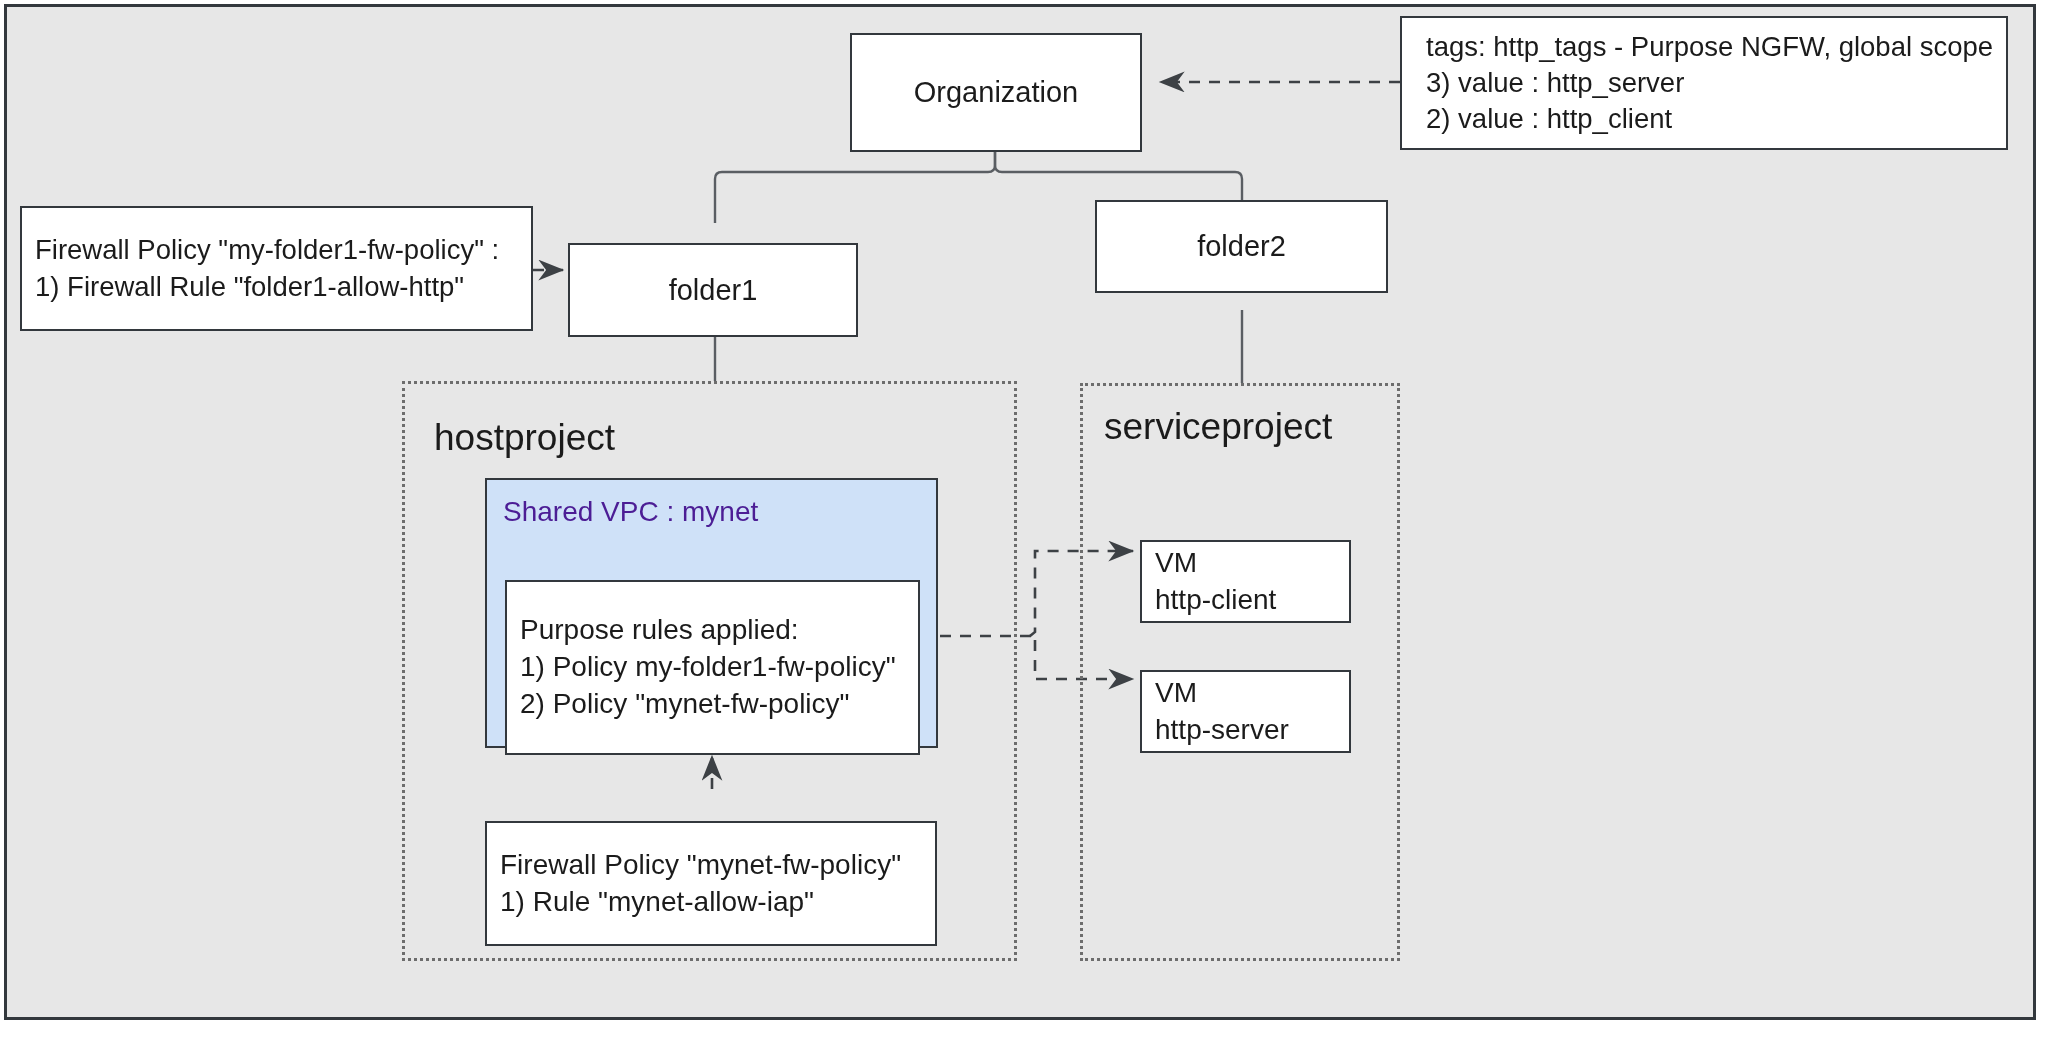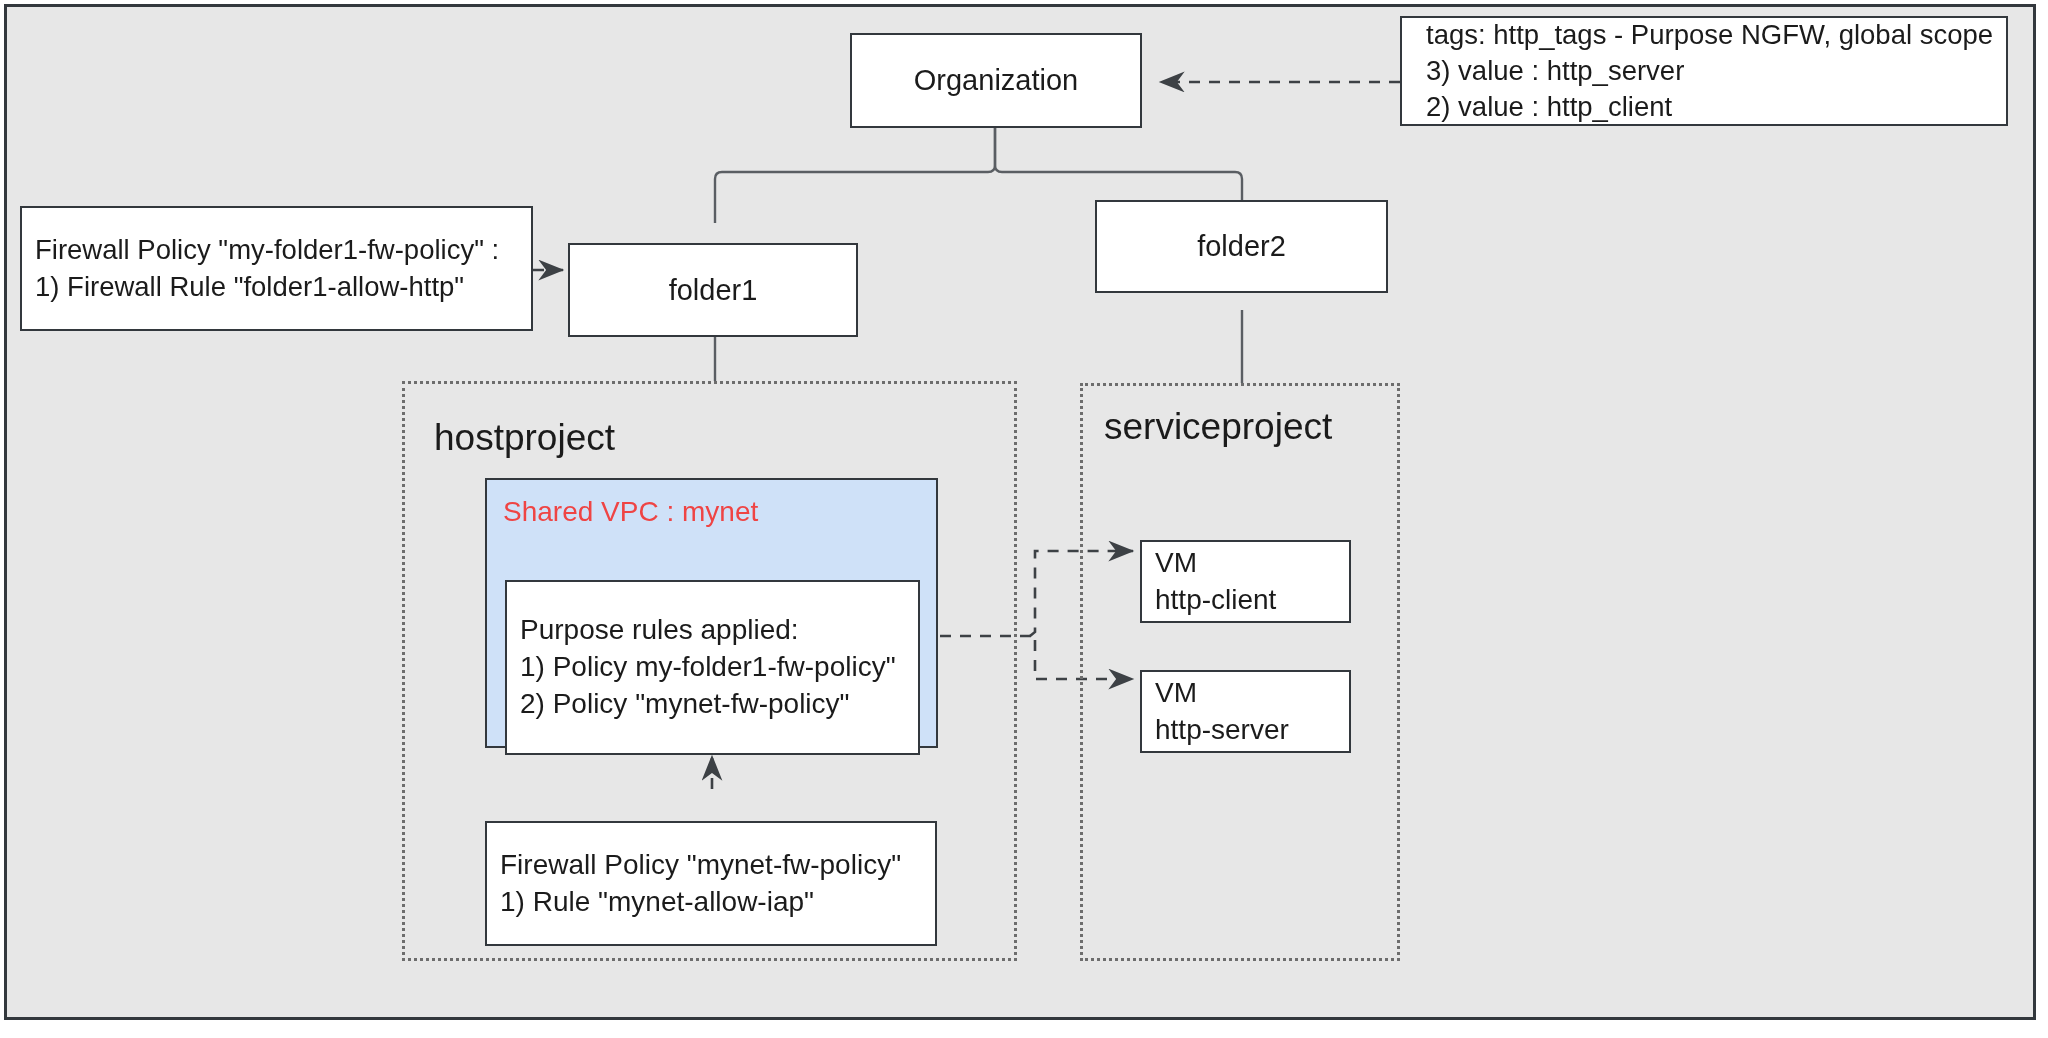--- a/index.html
+++ b/index.html
@@ -65,21 +65,21 @@
   }
   .vpc-box {
     position: absolute;
     box-sizing: border-box;
     background: #cfe1f8;
     border: 2.5px solid #33383d;
   }
   .vpc-title {
     position: absolute;
     font-size: 28px;
-    color: #ef4444;
+    color: #4c1d95;
     white-space: nowrap;
   }
   .line-text { display: block; white-space: nowrap; }
   svg.edges {
     position: absolute;
     left: 0;
     top: 0;
     width: 2048px;
     height: 1038px;
     pointer-events: none;
@@ -126,25 +126,25 @@
       <path d="M712,789 L712,756" fill="none" stroke="#3d4145" stroke-width="2.6" stroke-dasharray="11,9" marker-end="url(#arrowOpen)"></path>
     </g>
 
     <g>
       <path d="M920,636 L1035,636" fill="none" stroke="#3d4145" stroke-width="2.6" stroke-dasharray="11,9"></path>
       <path d="M1030,636 L1035,632 L1035,551 L1133,551" fill="none" stroke="#3d4145" stroke-width="2.6" stroke-dasharray="11,9" marker-end="url(#arrowOpen)"></path>
       <path d="M1035,640 L1035,679 L1133,679" fill="none" stroke="#3d4145" stroke-width="2.6" stroke-dasharray="11,9" marker-end="url(#arrowOpen)"></path>
     </g>
   </svg>
 
-  <div class="node center fs-lg" style="left:850px; top:33px; width:292px; height:95px;">
+  <div class="node center fs-lg" style="left:850px; top:33px; width:292px; height:119px;">
     <span>Organization</span>
   </div>
 
-  <div class="node leftpad fs-note" style="left:1400px; top:16px; width:608px; height:110px;padding-left:24px;">
+  <div class="node leftpad fs-note" style="left:1400px; top:16px; width:608px; height:134px;padding-left:24px;">
     <span class="line-text">tags: http_tags - Purpose NGFW, global scope</span>
     <span class="line-text">3) value : http_server</span>
     <span class="line-text">2) value : http_client</span>
   </div>
 
   <div class="node center fs-lg" style="left:568px; top:223px; width:290px; height:94px;margin-top:20px;">
     <span>folder1</span>
   </div>
 
   <div class="node center fs-lg" style="left:1095px; top:200px; width:293px; height:93px;">

